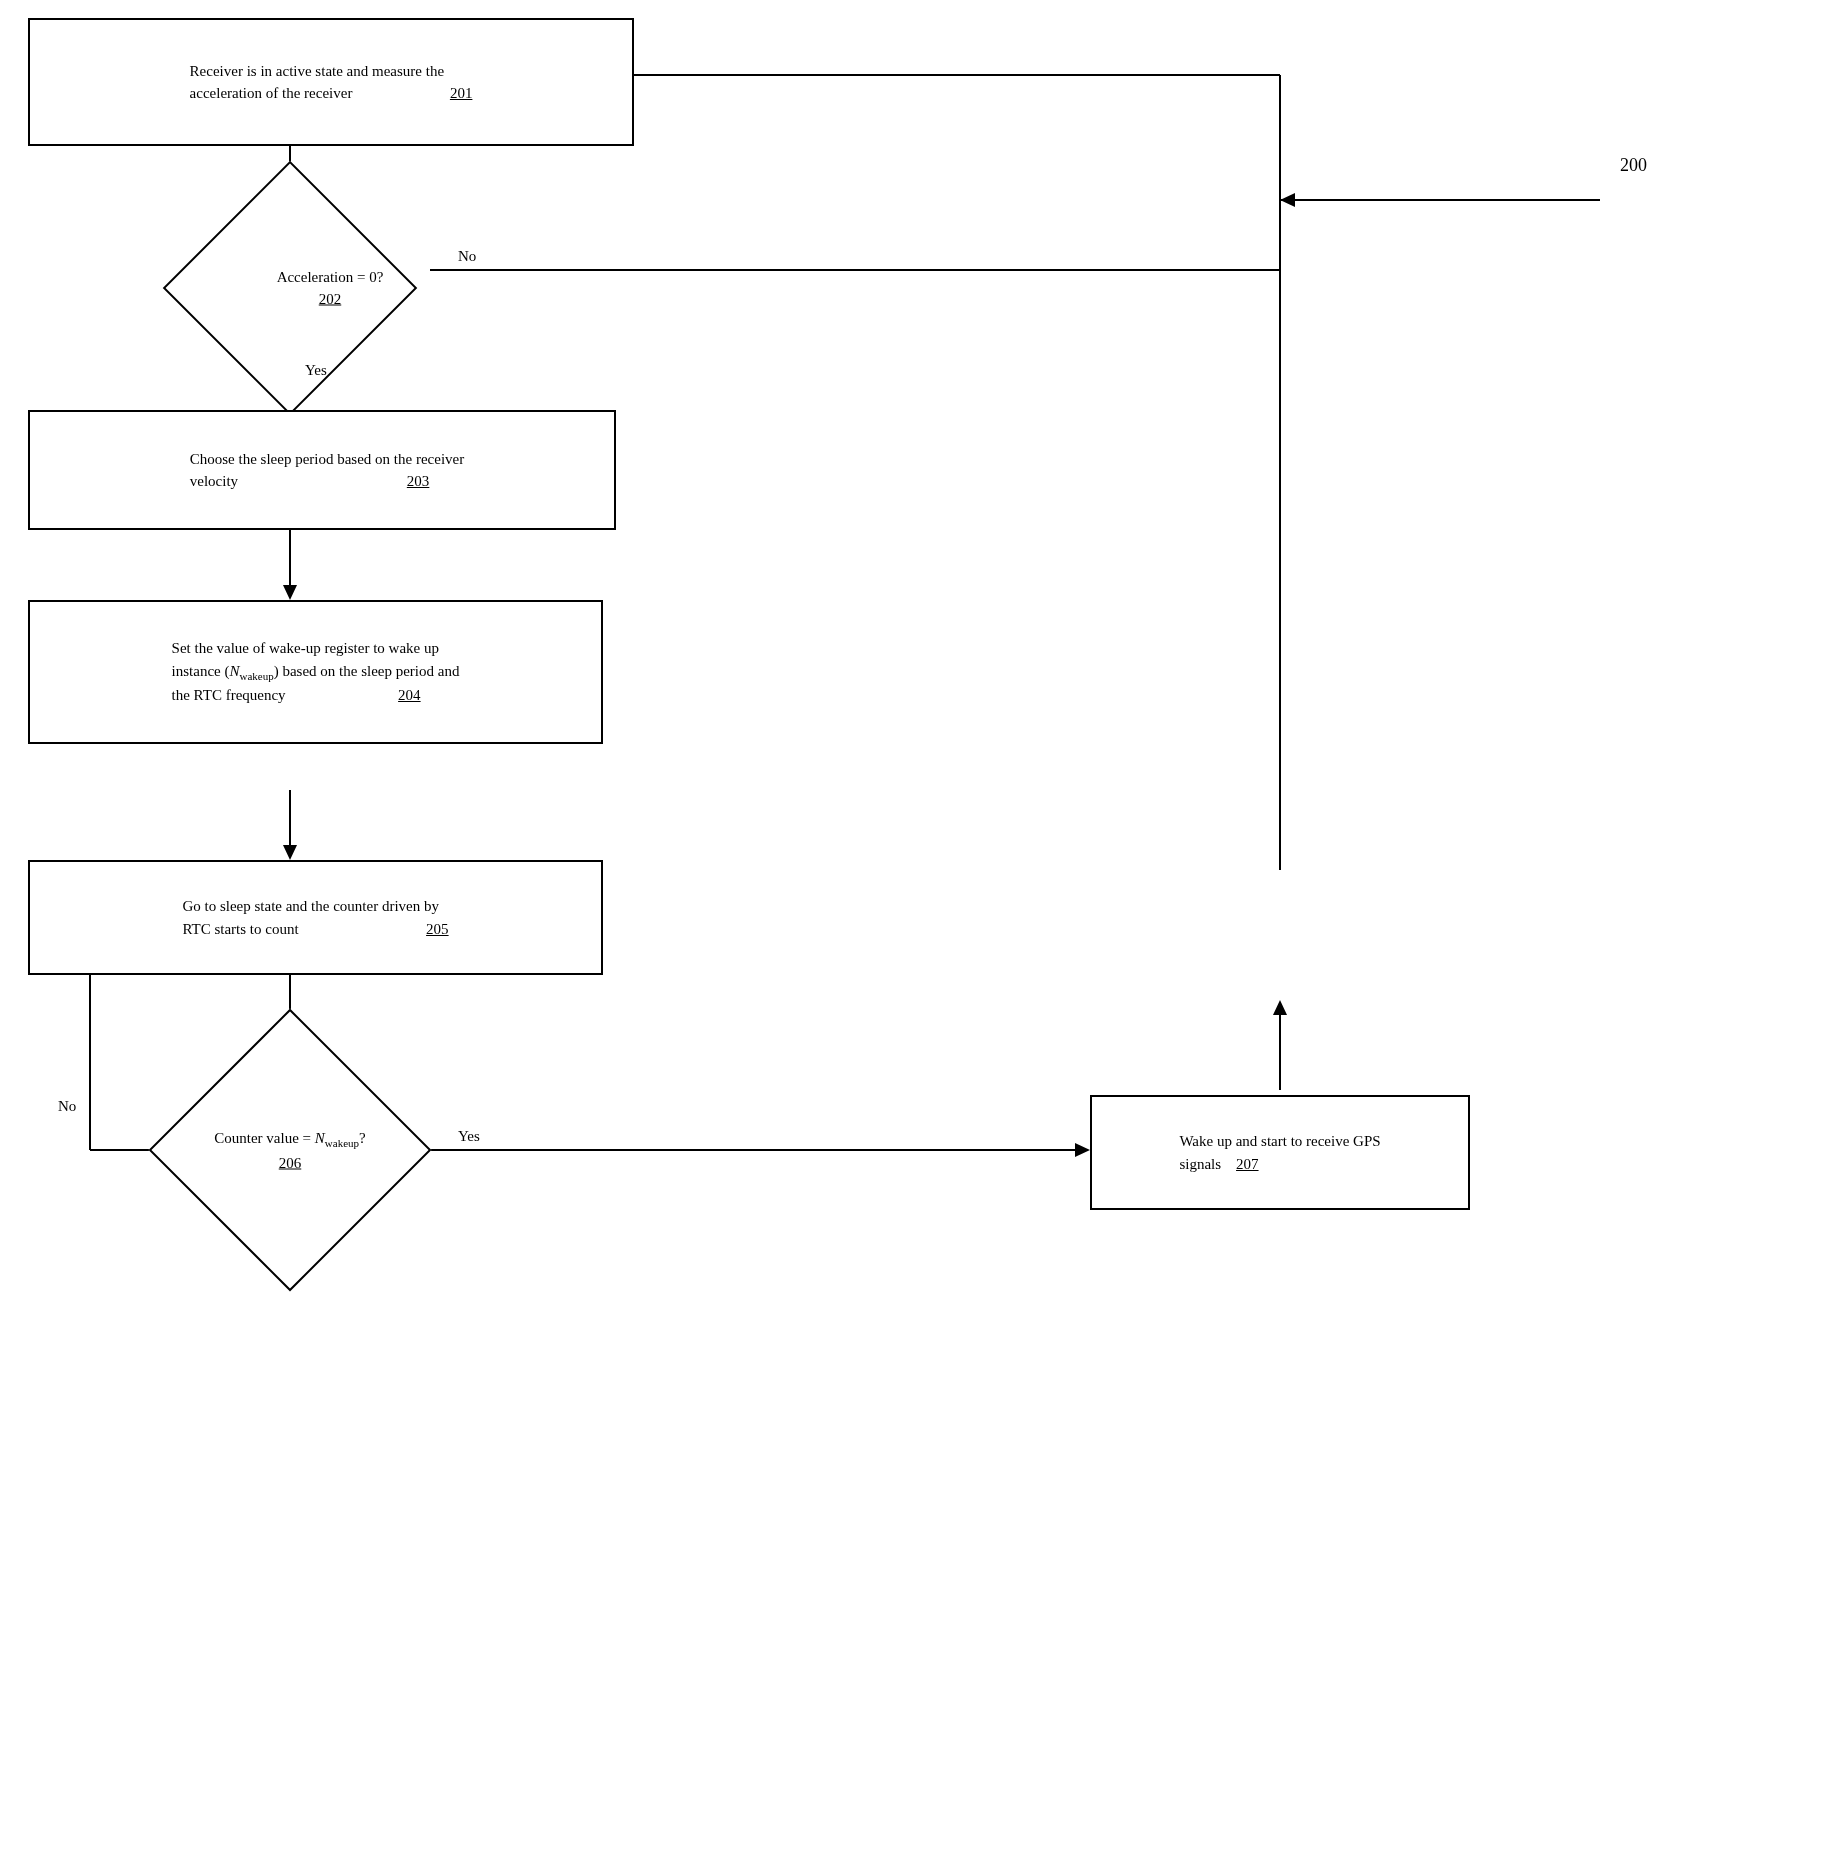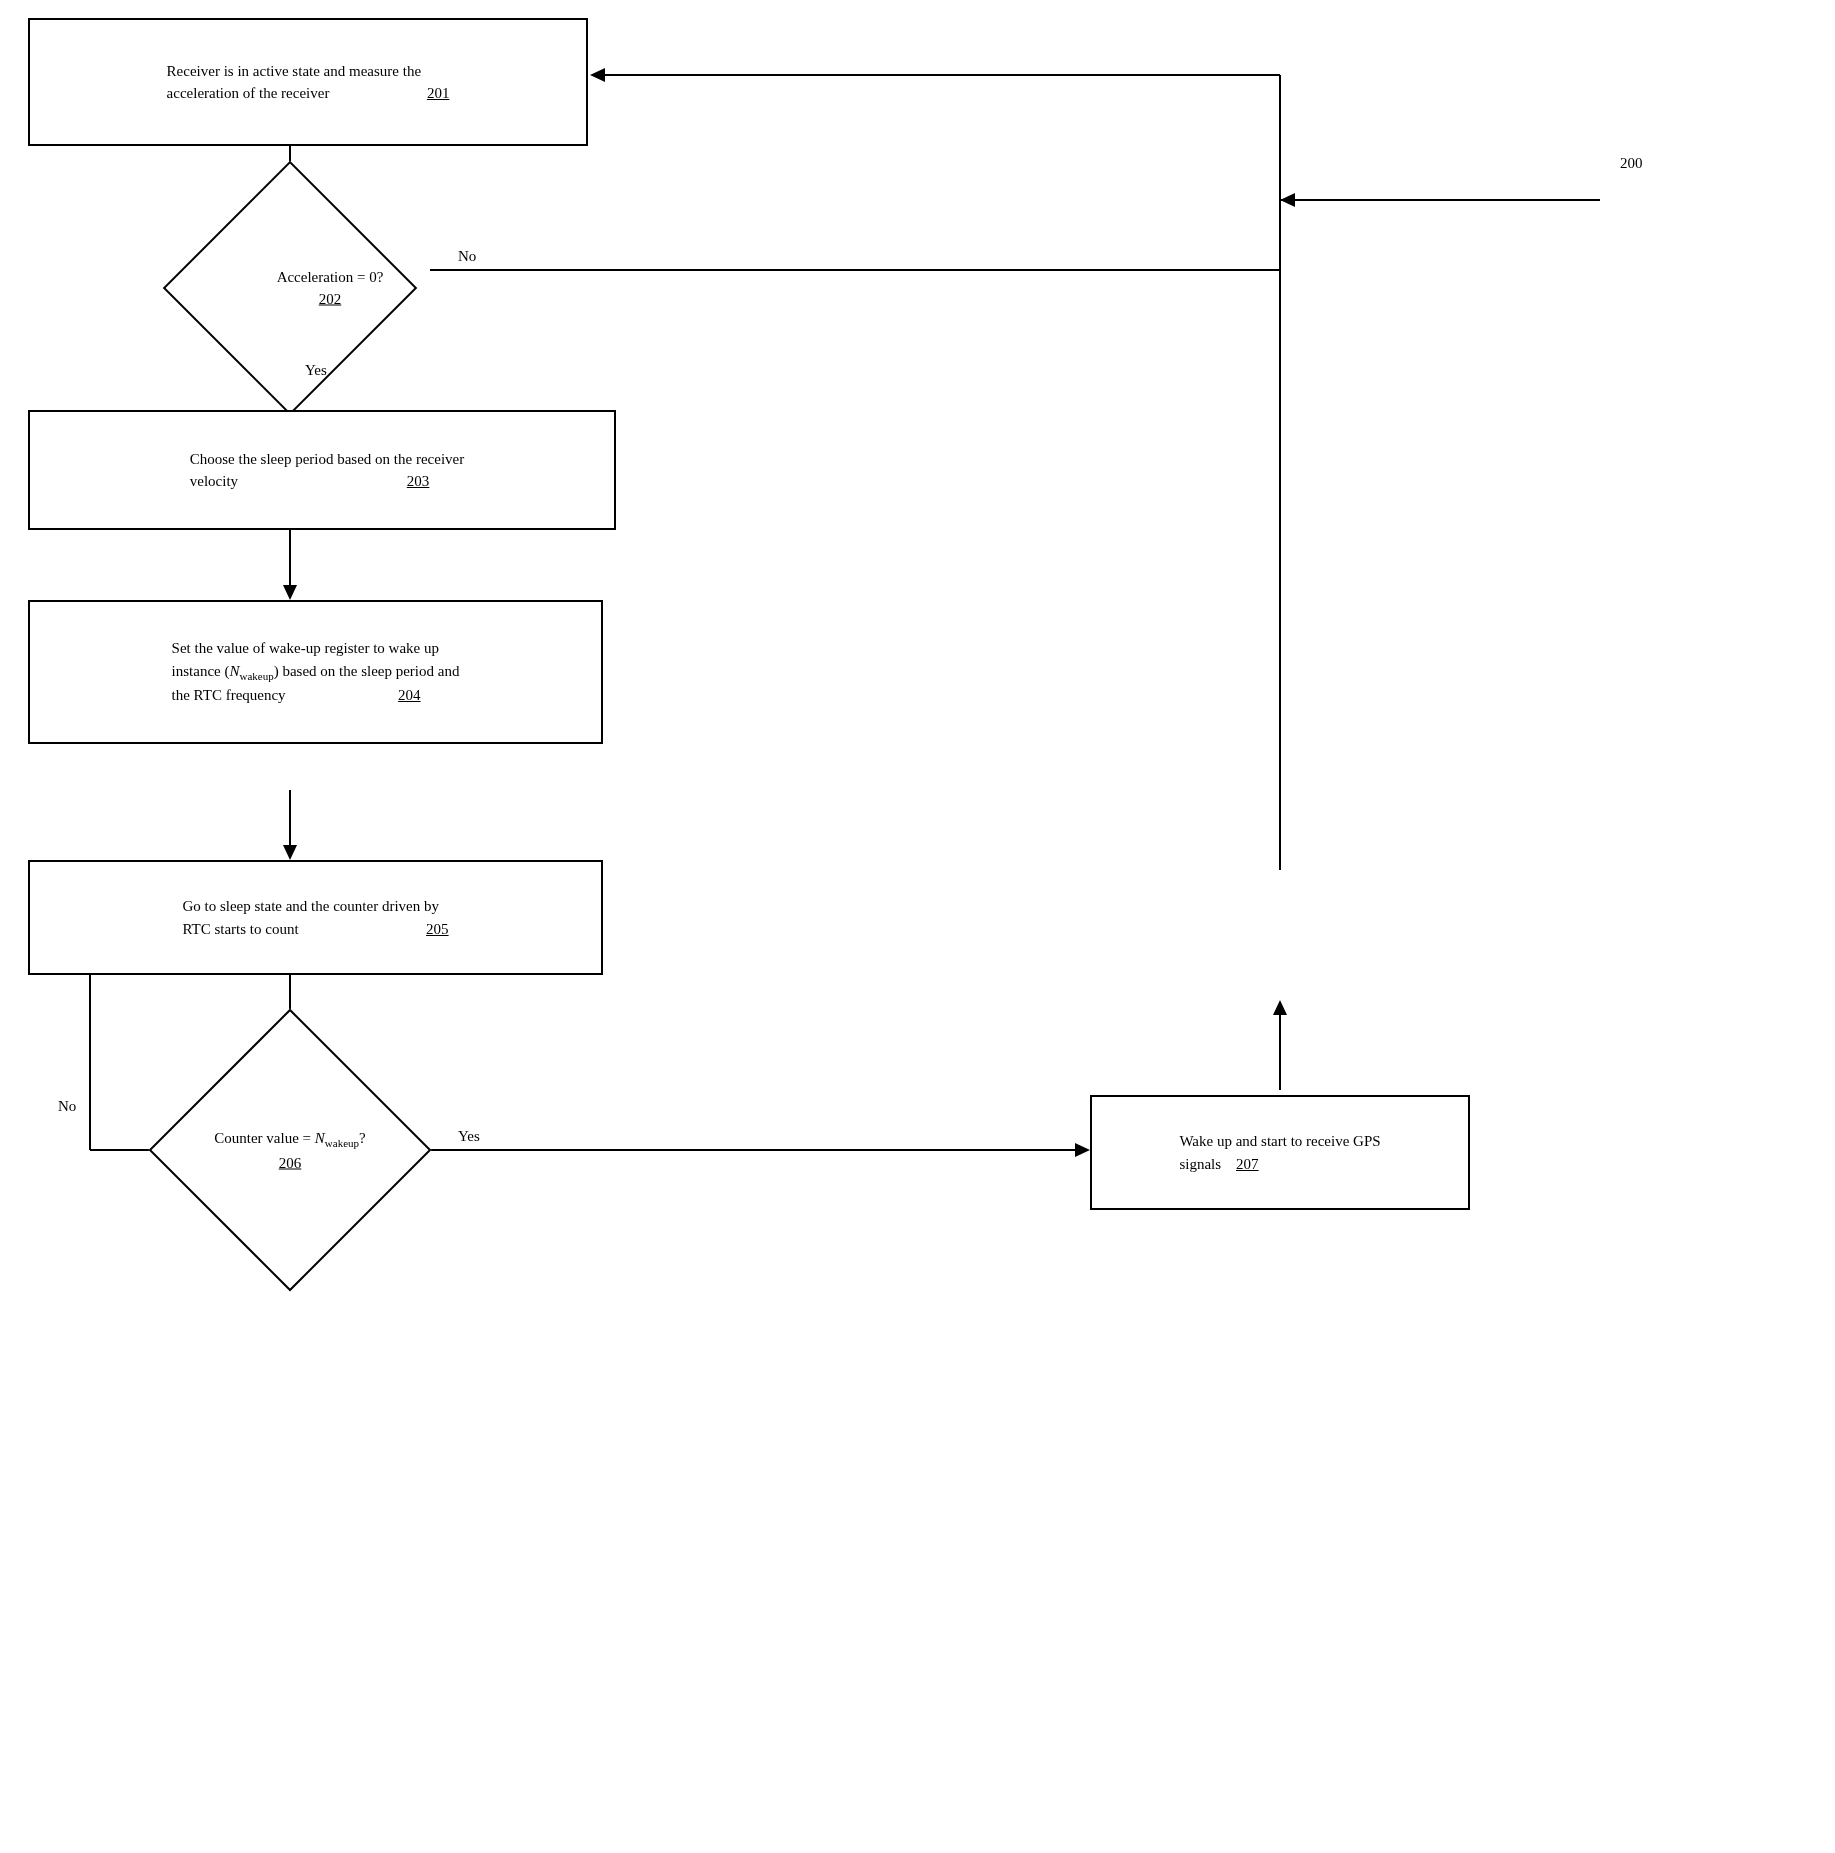--- a/index.html
+++ b/index.html
@@ -112,25 +112,25 @@
     <line x1="600" y1="75" x2="1280" y2="75" stroke="#000" stroke-width="2"></line>
     <polygon points="590,75 605,68 605,82" fill="#000"></polygon>
 
     <line x1="1280" y1="270" x2="1280" y2="870" stroke="#000" stroke-width="2"></line>
 
     <line x1="1600" y1="200" x2="1280" y2="200" stroke="#000" stroke-width="2"></line>
     <polygon points="1280,200 1295,193 1295,207" fill="#000"></polygon>
 
   </svg>
 
-  <div style="position:absolute; top:155px; left:1620px; font-size:15px;">
+  <div style="position:absolute; top:155px; left:1620px; font-size:18px;">
     <span>200</span>
   </div>
 
-  <div class="box" style="left:28px; top:18px; width:560px; height:128px;">
+  <div class="box" style="left:28px; top:18px; width:606px; height:128px;">
     <div class="box-text">
       <div>Receiver is in active state and measure the</div>
       <div>
         <span>acceleration of the receiver</span>
         &nbsp;&nbsp;&nbsp;&nbsp;&nbsp;&nbsp;&nbsp;&nbsp;&nbsp;&nbsp;&nbsp;&nbsp;&nbsp;&nbsp;&nbsp;&nbsp;&nbsp;&nbsp;&nbsp;&nbsp;&nbsp;&nbsp;&nbsp;&nbsp;
         <span class="underline">201</span>
       </div>
     </div>
   </div>
 

